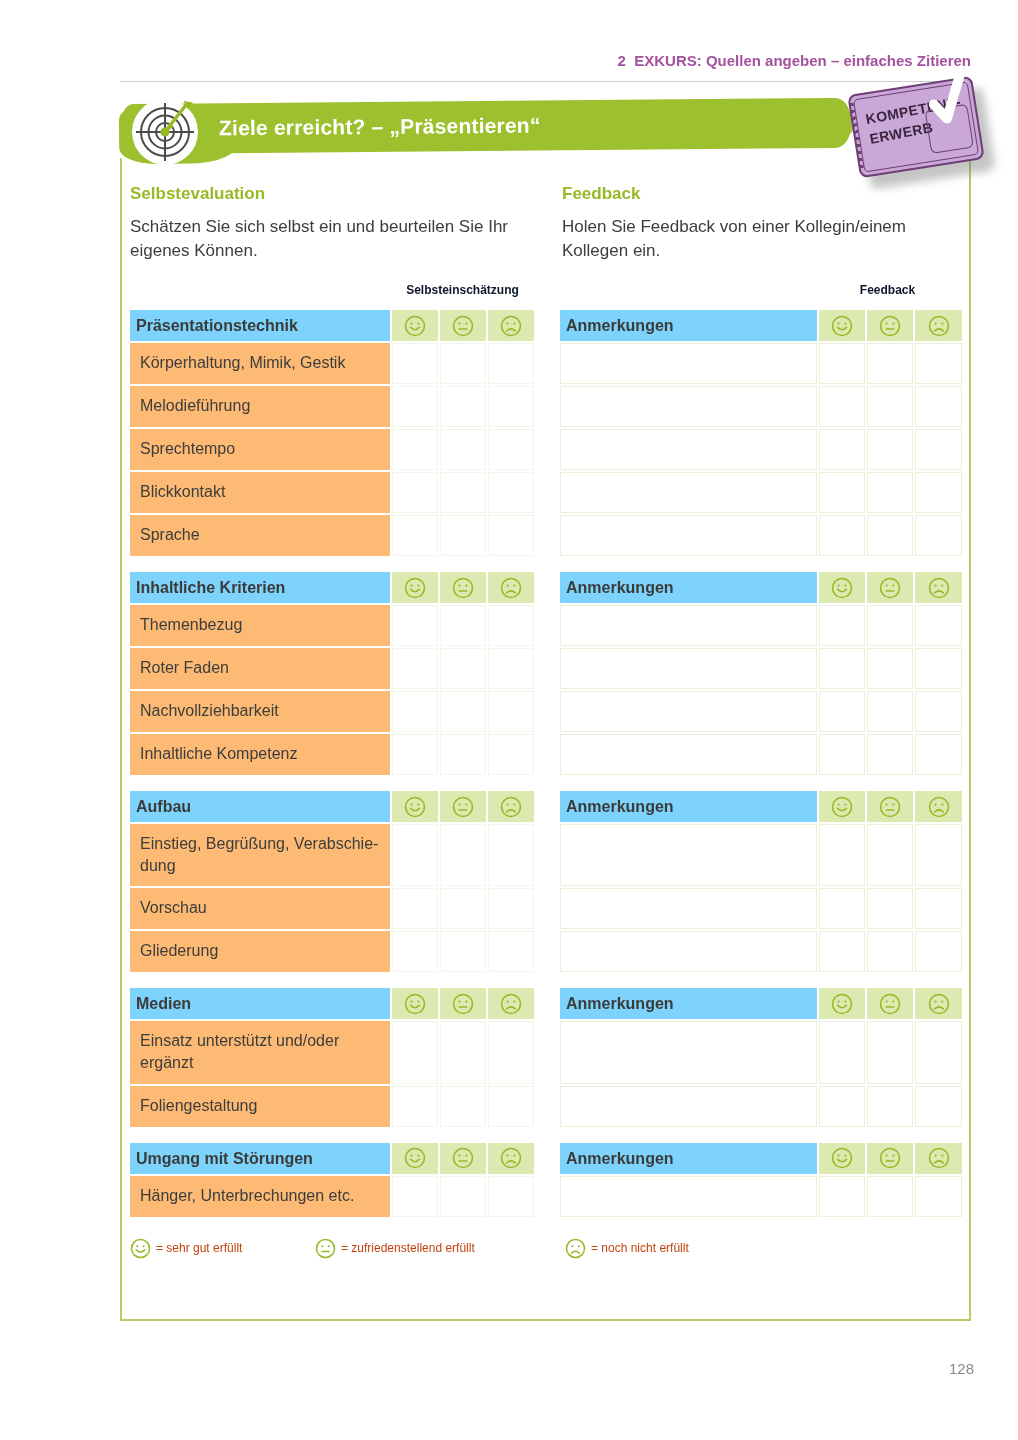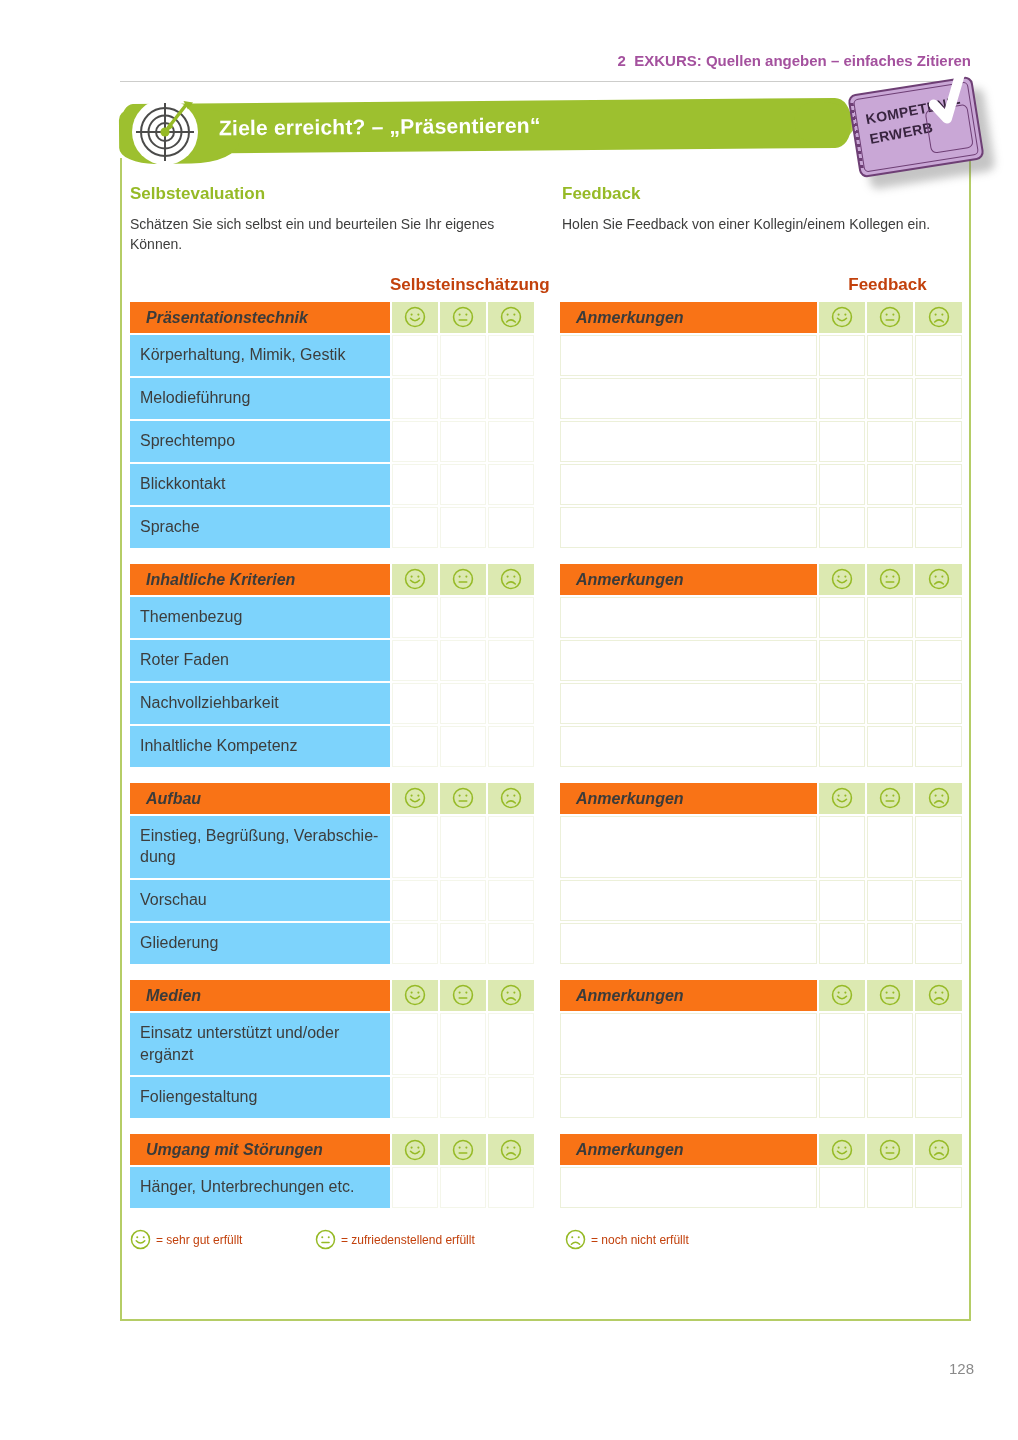--- a/index.html
+++ b/index.html
@@ -38,36 +38,36 @@
   .frame-left,.frame-right{position:absolute;top:158px;width:2px;height:1163px;background:#b5cd66;}
   .frame-left{left:120px;} .frame-right{left:969px;}
   .frame-bottom{position:absolute;left:120px;top:1319px;width:851px;height:2px;background:#b5cd66;}
 
   
   .content{position:absolute;left:130px;top:184px;width:832px;}
   .intro-row{display:flex;}
   .intro-left{width:405px;margin-right:27px;}
   .intro-right{width:400px;}
   .col-heading{font-size:17px;font-weight:bold;color:#96ba26;}
-  .intro p{margin:11px 0 0 0;font-size:14px;line-height:1.42;color:#3d3d3c;}
+  .intro p{margin:11px 0 0 0;font-size:17px;line-height:1.42;color:#3d3d3c;}
 
   .labels-row{position:relative;height:24px;margin-top:20px;}
-  .tbl-label{position:absolute;font-size:17px;font-weight:bold;color:#c2410c;text-align:center;}
+  .tbl-label{position:absolute;font-size:12px;font-weight:bold;color:#0f172a;text-align:center;}
   .tbl-label.self{left:260px;width:145px;}
   .tbl-label.fb{left:683px;width:149px;}
 
   
   #sections{margin-top:3px;}
   .trow{display:grid;grid-template-columns:260px 46px 46px 46px 22px 257px 46px 46px 47px;
         column-gap:2px;margin-bottom:2px;}
   .trow.gap{margin-top:16px;}
   .hcell{background:#dce9b1;height:31px;}
-  .htitle{font-size:16px;font-weight:bold;color:#3b3b3a;line-height:31px;padding-left:16px;background:#f97316;font-style:italic;}
+  .htitle{font-size:16px;font-weight:bold;color:#3b3b3a;line-height:31px;padding-left:6px;background:#7dd3fc;}
   .hsm{display:flex;align-items:center;justify-content:center;}
-  .lcell{background:#7dd3fc;box-sizing:border-box;min-height:41px;padding:9px 10px 10px 10px;
+  .lcell{background:#fdba74;box-sizing:border-box;min-height:41px;padding:9px 10px 10px 10px;
          font-size:16px;line-height:1.35;color:#3d3d3c;}
   .cell{box-sizing:border-box;min-height:41px;background:#fff;}
   .lrate{border:1px solid #f4f6ea;}
   .note,.rrate{border:1px solid #ecf0d9;}
   .spacer{background:transparent;}
 
   
   .legend{display:flex;align-items:center;margin-top:21px;font-size:12px;color:#c2410c;}
   .legend-item{display:flex;align-items:center;}
   .legend-item .ic{display:flex;align-items:flex-start;margin-right:5px;}

